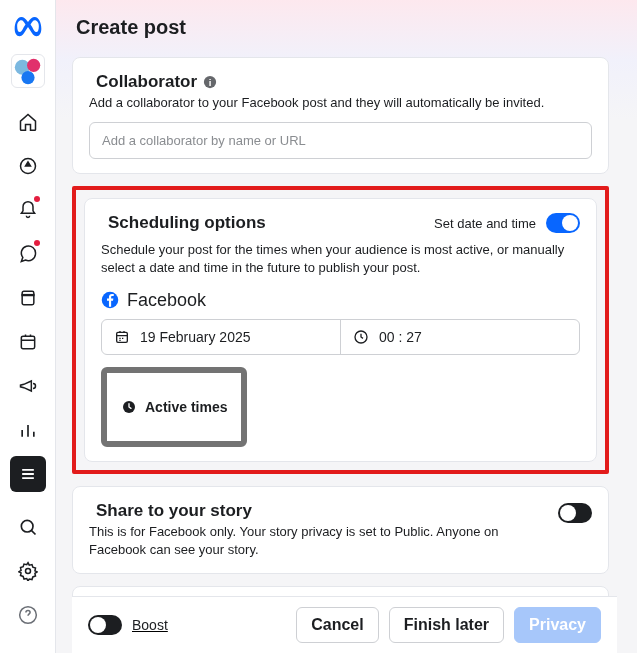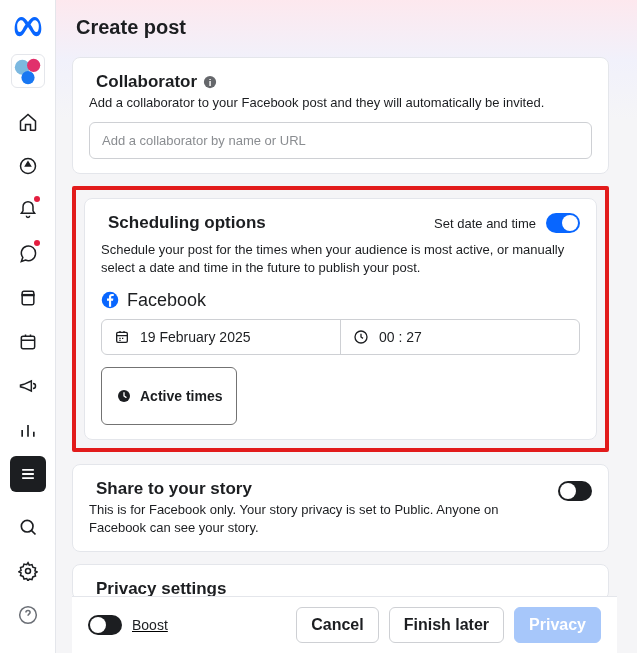--- a/index.html
+++ b/index.html
@@ -41,21 +41,21 @@
     .platform-row { display: flex; align-items: center; gap: 8px; margin: 12px 0 8px 0; }
     .fb-icon { width: 18px; height: 18px; }
     .platform-label { font-size: 18px; font-weight: 400; color: #1c1e21; }
     
     .dt-row { display: flex; border: 1px solid #ced0d4; border-radius: 6px; overflow: hidden; margin-bottom: 12px; }
     .dt-cell { flex: 1; display: flex; align-items: flex-end; gap: 10px; padding: 9px 12px; cursor: pointer; }
     .dt-cell + .dt-cell { border-left: 1px solid #ced0d4; }
     .dt-cell svg { width: 16px; height: 16px; flex-shrink: 0; }
     .dt-value { font-size: 14px; color: #1c1e21; }
     
-    .outline-btn { display: inline-flex; align-items: center; gap: 8px; border: 1px solid #737373; background: #fff; padding: 20px 14px; border-radius: 6px; font-size: 14px; font-weight: 600; color: #1c1e21; cursor: pointer; }
+    .outline-btn { display: inline-flex; align-items: center; gap: 8px; border: 6px solid #737373; background: #fff; padding: 26px 14px; border-radius: 6px; font-size: 14px; font-weight: 600; color: #1c1e21; cursor: pointer; }
     .outline-btn svg { width: 16px; height: 16px; }
     
     .story-head { display: flex; justify-content: space-between; align-items: flex-start; }
     .story-toggle { width: 34px; height: 20px; background: #1c1e21; border-radius: 10px; position: relative; cursor: pointer; flex-shrink: 0; margin-top: 2px; }
     .story-toggle .knob { width: 16px; height: 16px; background: #fff; border-radius: 50%; position: absolute; top: 2px; left: 2px; }
     
     .privacy-card { padding-bottom: 0; overflow: hidden; max-height: 36px; }
     
     .footer { background: #fff; border-top: 1px solid #e4e6eb; padding: 10px 16px; display: flex; align-items: center; gap: 10px; }
     .boost-wrap { display: flex; align-items: center; gap: 10px; text-decoration: underline; }

